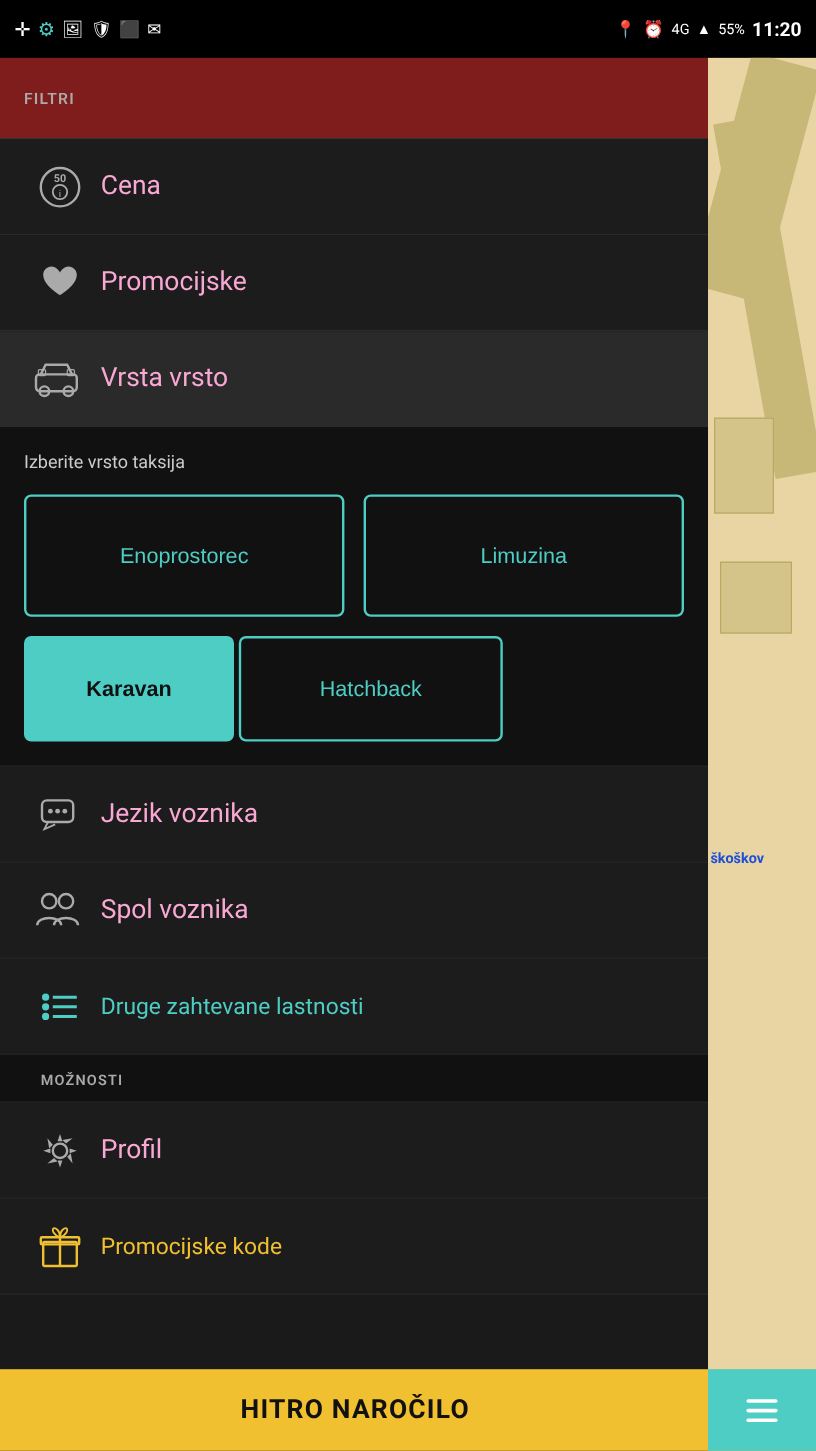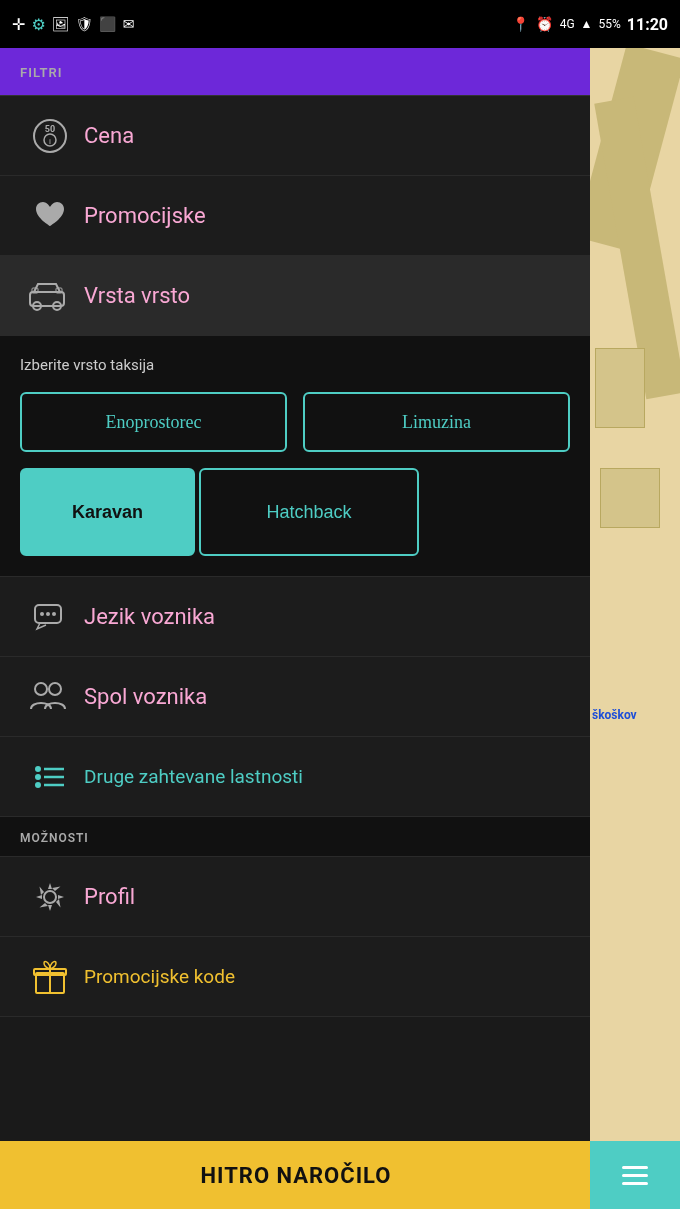--- a/index.html
+++ b/index.html
@@ -56,22 +56,22 @@
       height: 1161px;
       background: #1a1a1a;
       display: flex;
       flex-direction: column;
       position: relative;
       z-index: 5;
     }
 
     
     .filtri-header {
-      background: #6d28d9;
-      padding: 14px 20px;
+      background: #7f1d1d;
+      padding: 24px 20px;
       border-bottom: 1px solid #333;
     }
     .filtri-label {
       color: #aaa;
       font-size: 13px;
       letter-spacing: 1px;
       font-weight: 600;
     }
 
     
@@ -112,31 +112,30 @@
       font-size: 15px;
       margin-bottom: 18px;
     }
     .vehicle-buttons-row {
       display: flex;
       gap: 16px;
       margin-bottom: 16px;
     }
     .vehicle-btn {
       flex: 1;
-      height: 60px;
+      height: 102px;
       border: 2px solid #4ecdc4;
       background: transparent;
       color: #4ecdc4;
       font-size: 18px;
       border-radius: 6px;
       cursor: pointer;
       display: flex;
       align-items: center;
       justify-content: center;
-      font-family: Liberation Serif, serif;
     }
     .vehicle-btn-karavan {
       width: 175px;
       height: 88px;
       border: 2px solid #4ecdc4;
       background: #4ecdc4;
       color: #111;
       font-size: 18px;
       border-radius: 6px;
       cursor: pointer;
@@ -160,21 +159,21 @@
       justify-content: center;
     }
     .vehicle-second-row {
       display: flex;
       gap: 4px;
     }
 
     
     .moznosti-header {
       background: #111;
-      padding: 10px 20px;
+      padding: 10px 34px;
       border-bottom: 1px solid #2a2a2a;
     }
     .moznosti-label {
       color: #aaa;
       font-size: 12px;
       letter-spacing: 1px;
       font-weight: 600;
     }
 
     

